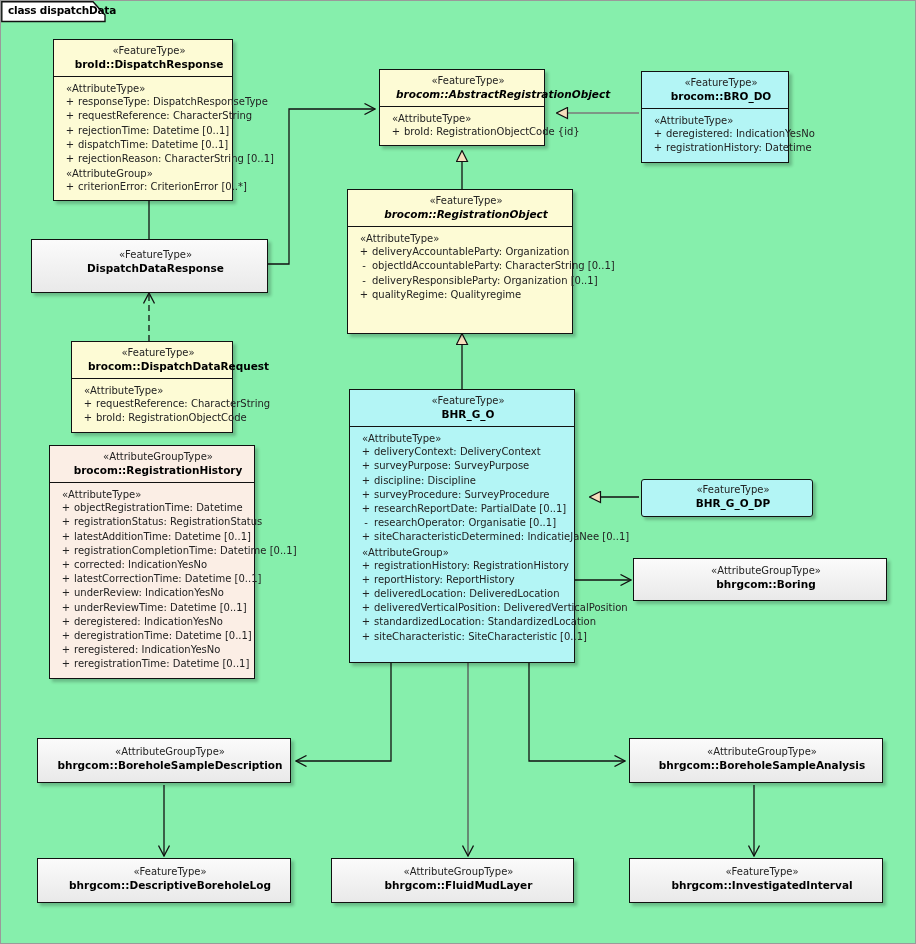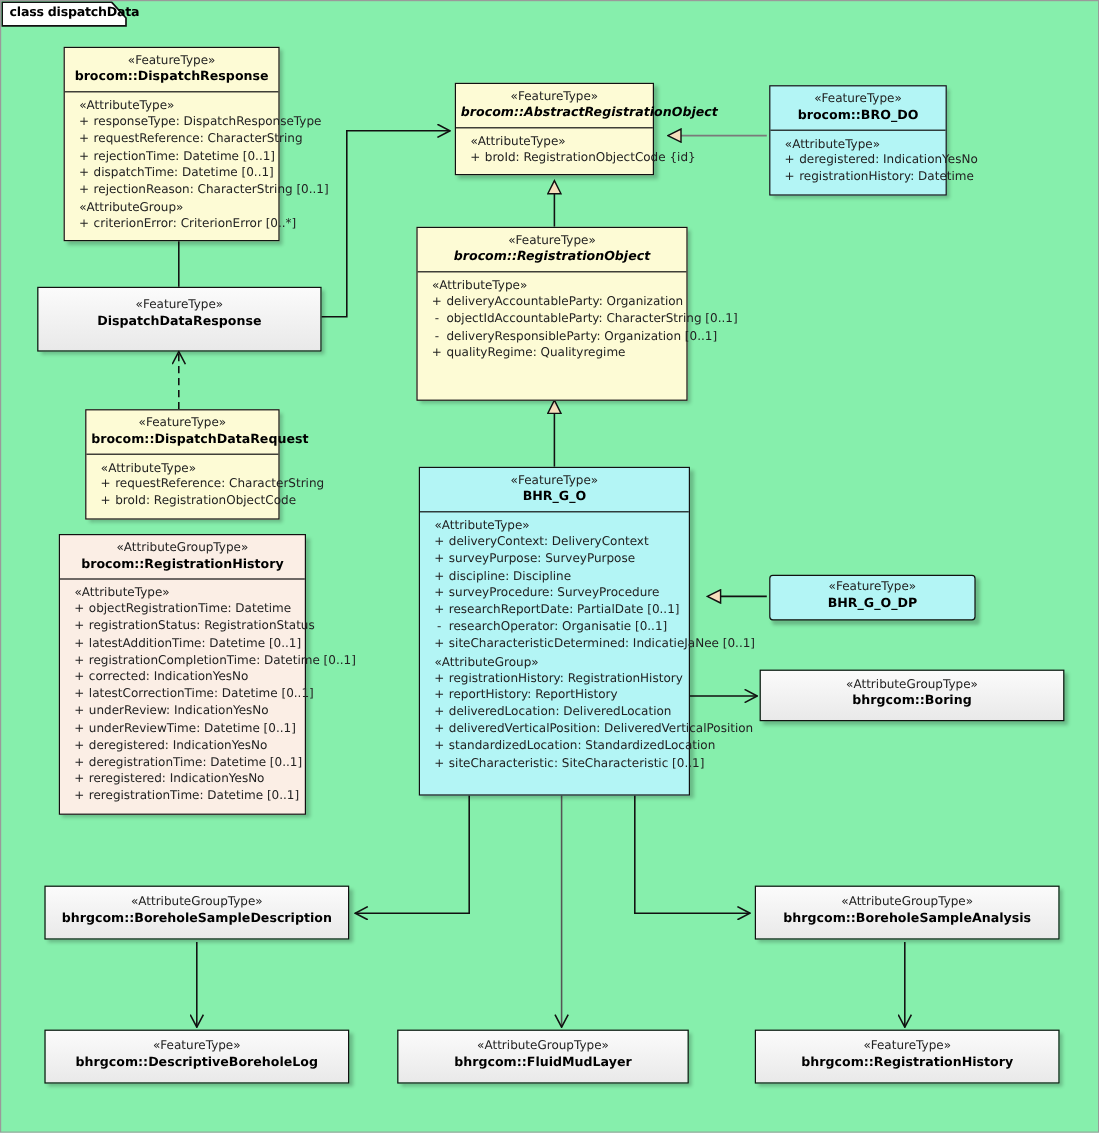--- a/index.html
+++ b/index.html
@@ -9,21 +9,21 @@
   svg.links{position:absolute;left:0;top:0;width:916px;height:944px;pointer-events:none;}
 
   
   #frame-tab{position:absolute;left:0;top:0;height:20px;}
   #frame-tab .tab-label{position:absolute;left:7px;top:3px;font-size:10.5px;font-weight:bold;
       color:#000;white-space:nowrap;letter-spacing:-.2px;}
 
   
   .cls{position:absolute;box-sizing:border-box;border:1.6px solid #111;
        box-shadow:3px 3px 3px rgba(0,0,0,.22);}
-  .cls .hdr{padding:5px 4px 5px 4px;text-align:center;line-height:1.28;}
+  .cls .hdr{padding:5px 4px 5px 4px;text-align:center;line-height:1.28;margin-left:12px;}
   .cls .stereo{font-size:10px;color:#222;}
   .cls .nm{font-size:10.5px;font-weight:bold;color:#000;}
   .cls .nm.abs{font-style:italic;text-align:center;}
   .cls .body{border-top:1.6px solid #111;padding:4px 16px 6px 2px;}
   .cls .grp{font-size:10px;color:#222;padding:2px 0 1px 10px;}
   .attr{font-size:10px;color:#222;line-height:14.2px;white-space:nowrap;
         display:flex;padding-left:6px;}
   .attr .vis{width:16px;flex:0 0 16px;text-align:center;}
   .attr .txt{flex:1 1 auto;}
 
@@ -105,21 +105,21 @@
     </g>
 
     <g>
       <line x1="753" y1="784" x2="753" y2="855" stroke="#111" stroke-width="1.3" marker-end="url(#open)"></line>
     </g>
   </svg>
 
   <div class="cls yellow" style="left:52px;top:38px;width:180px;">
     <div class="hdr">
       <div class="stereo">«FeatureType»</div>
-      <div class="nm">brocom::DispatchResponse</div>
+      <div class="nm">broId::DispatchResponse</div>
     </div>
     <div class="body">
       <div class="grp">«AttributeType»</div>
       <div class="attr">
         <span class="vis">+</span>
         <span class="txt">responseType: DispatchResponseType</span>
       </div>
       <div class="attr">
         <span class="vis">+</span>
         <span class="txt">requestReference: CharacterString</span>
@@ -386,17 +386,17 @@
   <div class="cls grey" style="left:330px;top:857px;width:243px;height:45px;">
     <div class="hdr" style="padding-top:7px;">
       <div class="stereo">«AttributeGroupType»</div>
       <div class="nm">bhrgcom::FluidMudLayer</div>
     </div>
   </div>
 
   <div class="cls grey" style="left:628px;top:857px;width:254px;height:45px;">
     <div class="hdr" style="padding-top:7px;">
       <div class="stereo">«FeatureType»</div>
-      <div class="nm">bhrgcom::RegistrationHistory</div>
+      <div class="nm">bhrgcom::InvestigatedInterval</div>
     </div>
   </div>
 
 </div>
 
 </body></html>

